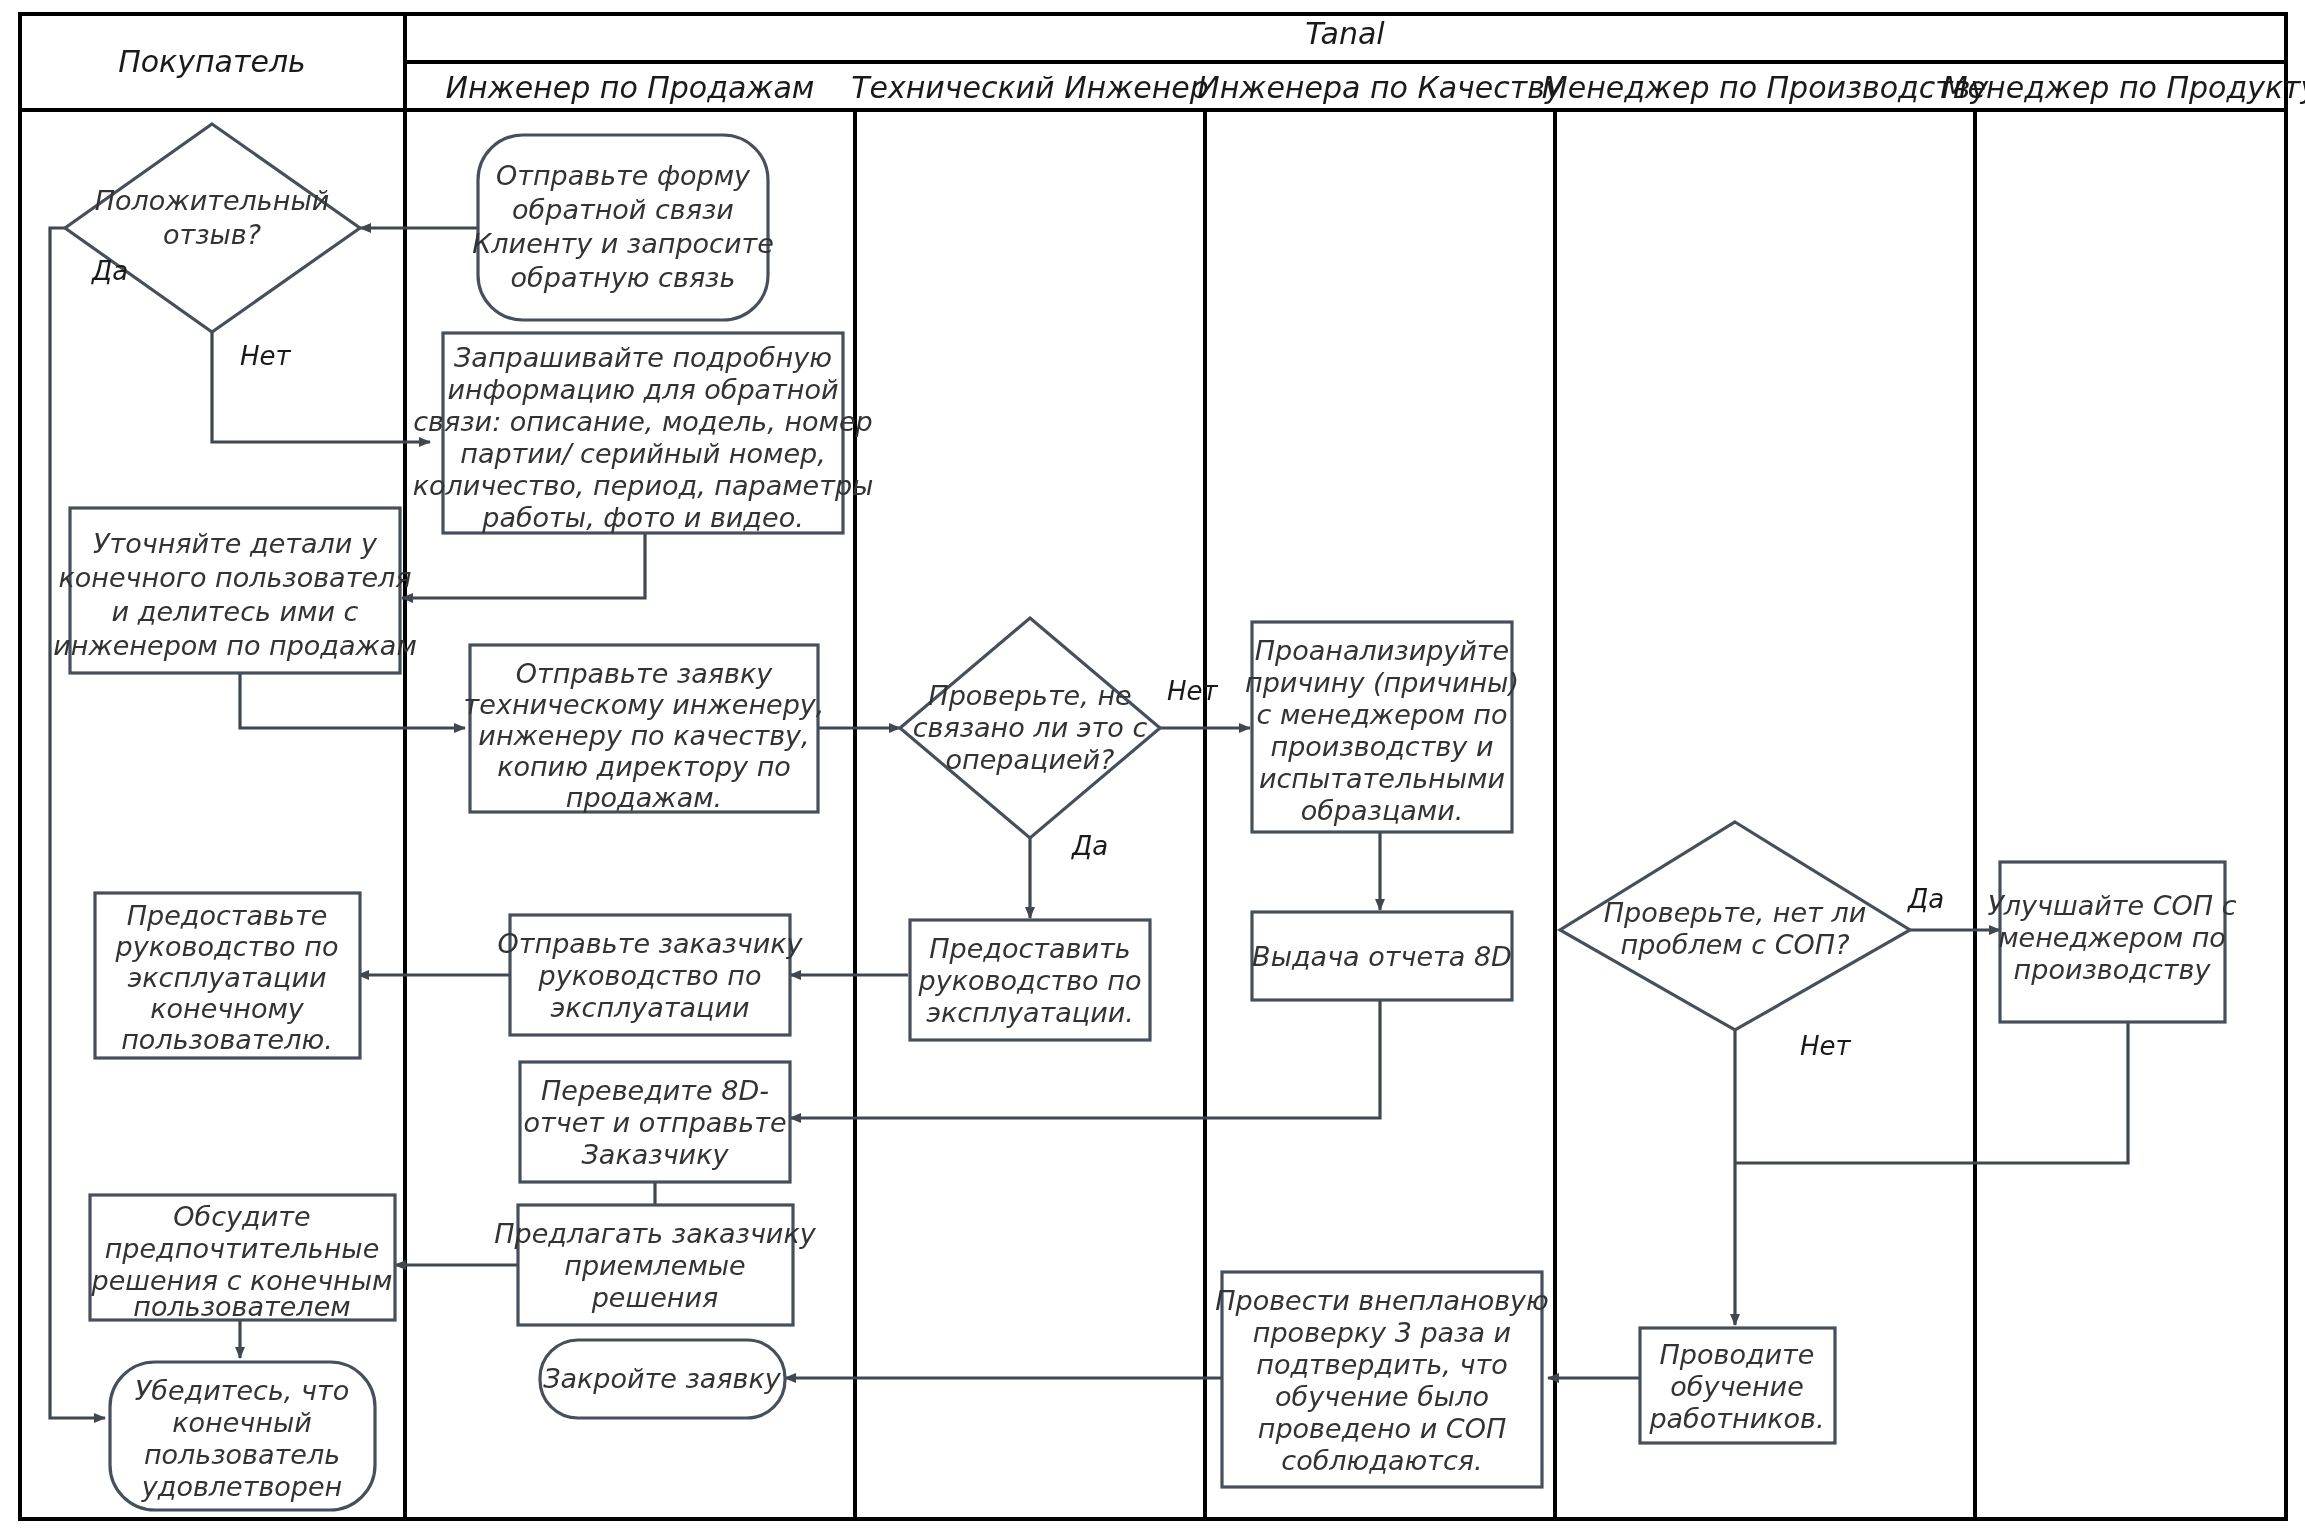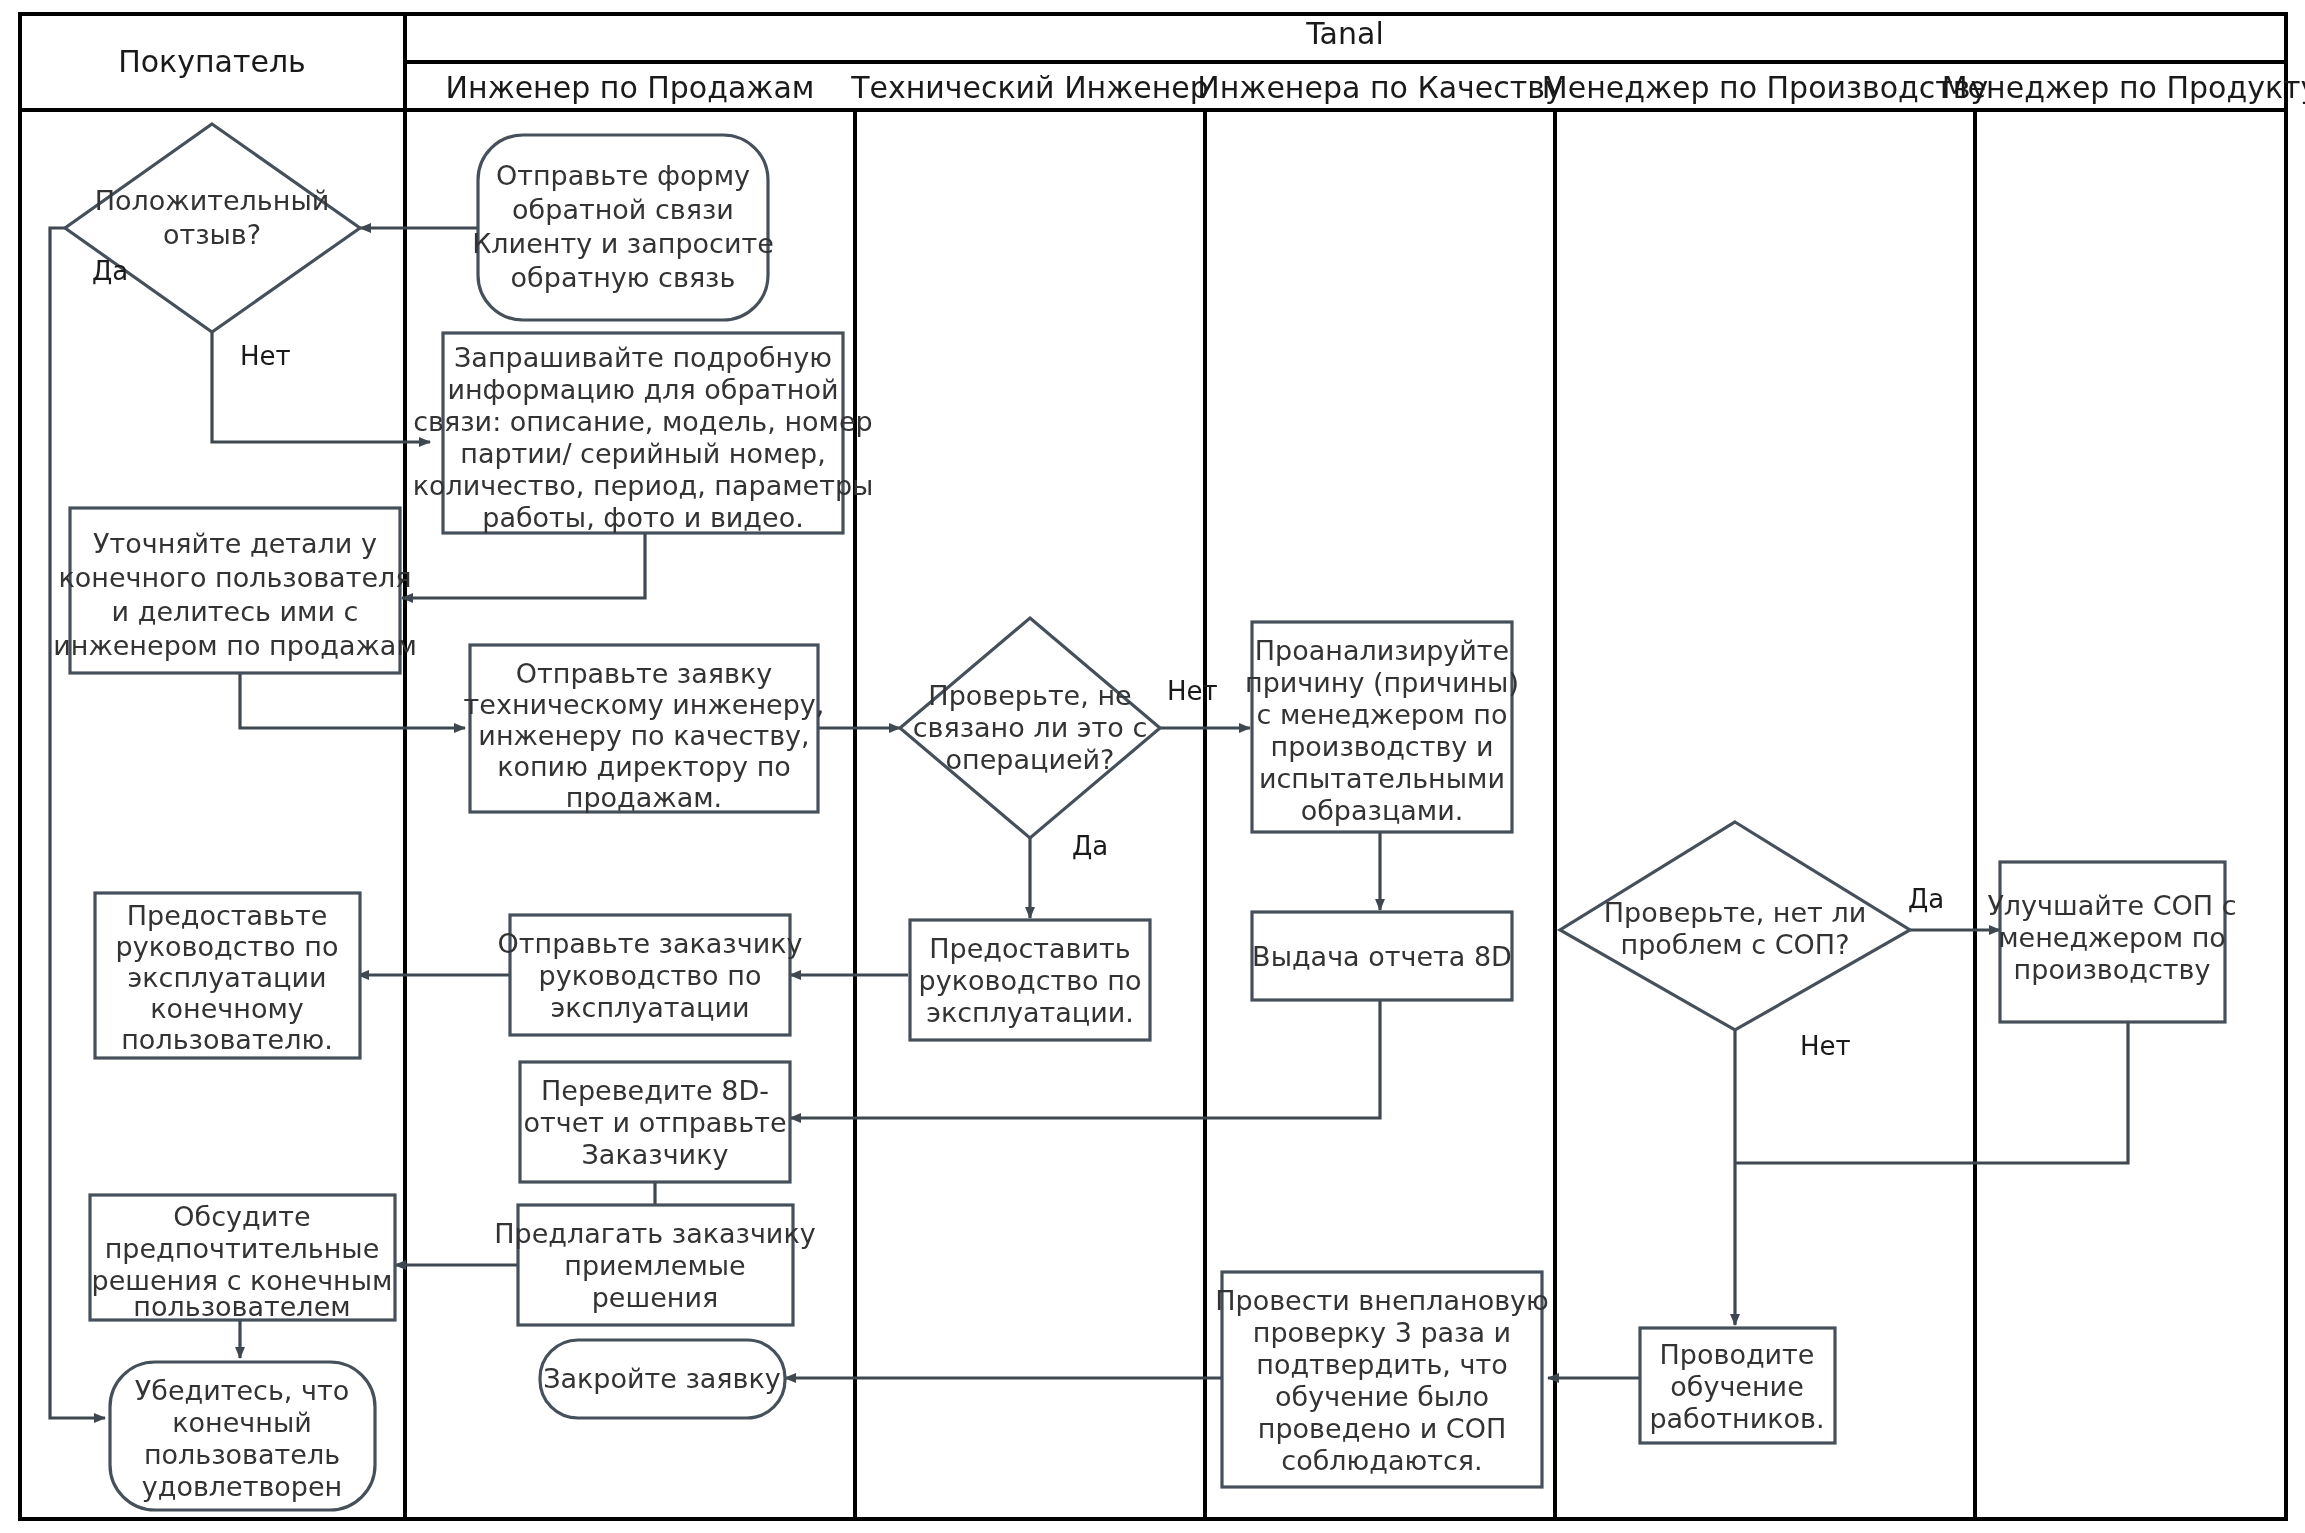--- a/index.html
+++ b/index.html
@@ -1,17 +1,17 @@
 <!DOCTYPE html>
 <html><head>
 <meta charset="utf-8">
 <style>
   html,body{margin:0;padding:0;background:#ffffff;}
   body{font-family:"DejaVu Sans","Liberation Sans",sans-serif;}
-  #root{position:relative;width:2305px;height:1533px;background:#fff;overflow:hidden;}
+  #root{position:relative;width:2305px;height:1533px;background:#fff;overflow:hidden;font-style:italic;}
   svg{display:block;}
   .lane-title{font-size:30px;fill:#1a1a1a;}
   .node-text{font-size:27px;fill:#333333;}
   .edge-label{font-size:26px;fill:#1a1a1a;}
   .ln{stroke:#000;fill:none;}
   .conn{stroke:#3f4850;stroke-width:3.2;fill:none;}
   .shape{fill:#ffffff;stroke:#46505a;stroke-width:3.2;}
 </style>
 </head>
 <body>

